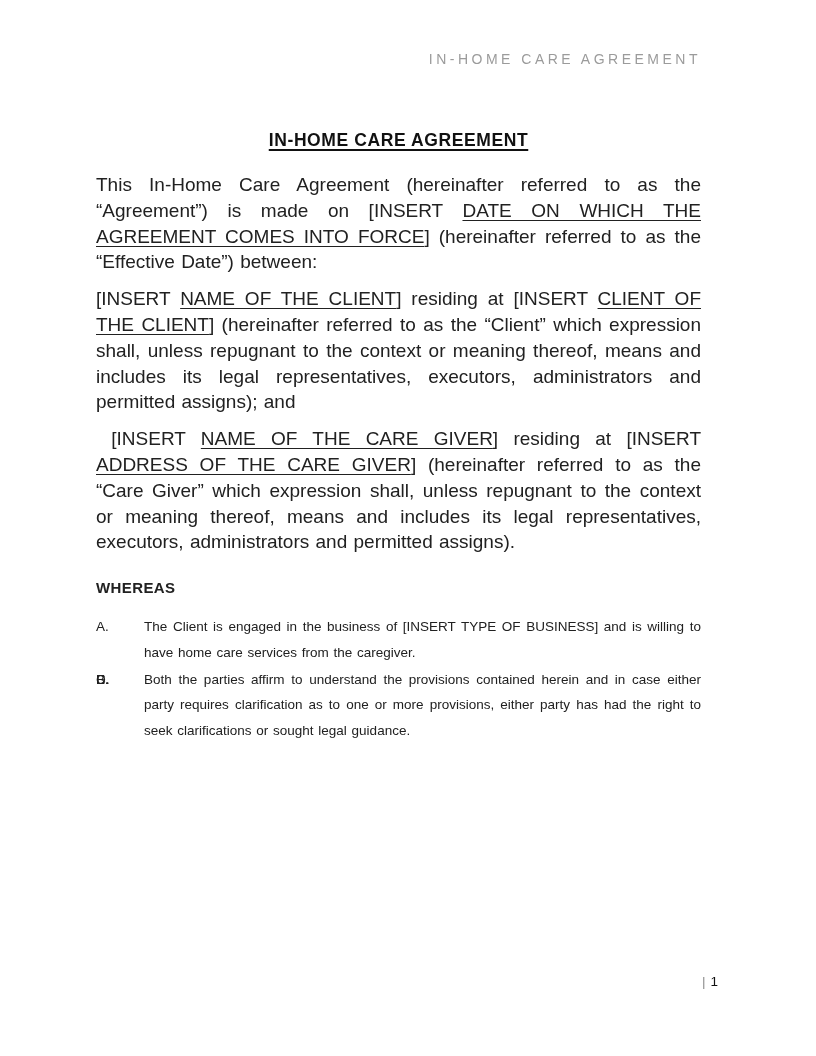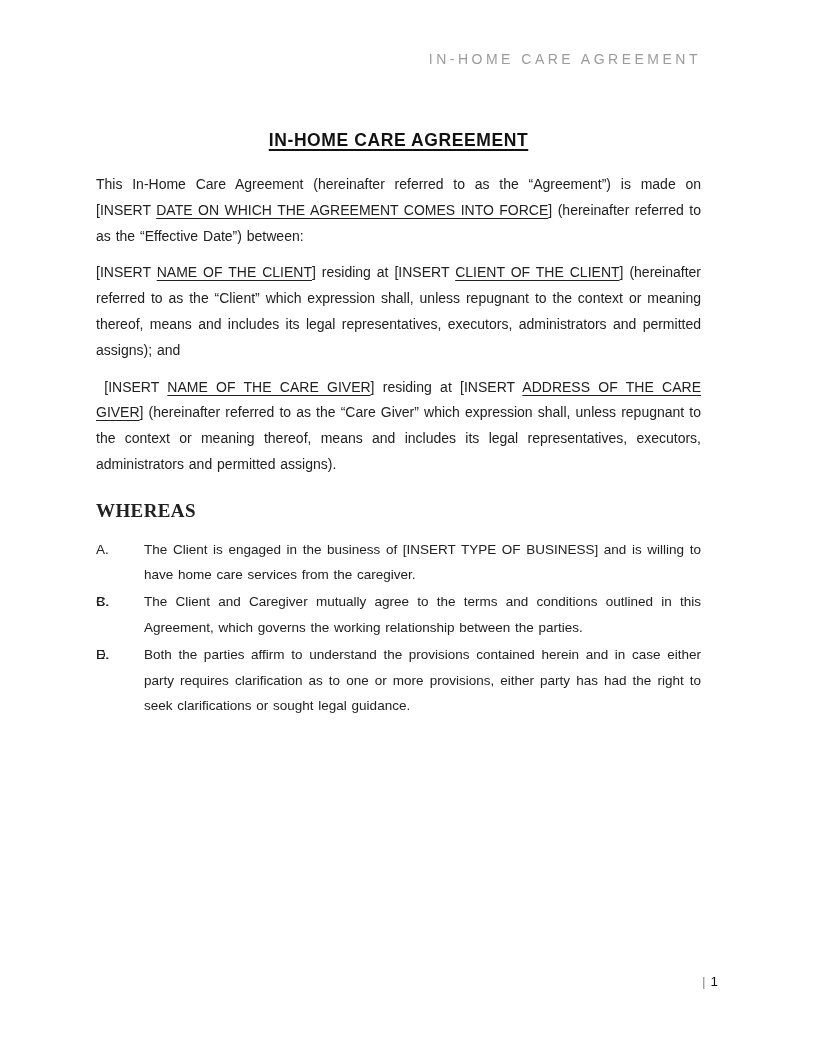--- a/index.html
+++ b/index.html
@@ -33,37 +33,36 @@
     line-height: 21px;
     color: #111111;
   }
   .doc-title .t-inner {
     text-decoration: underline;
     text-underline-offset: 3px;
     text-decoration-thickness: 1.5px;
   }
   .body-text { margin-top: 21px; }
   p.para {
-    font-size: 14px;
+    font-size: 19px;
     line-height: 25.8px;
     text-align: justify;
     margin: 0 0 11px 0;
     word-spacing: 1px;
   }
   .u {
     text-decoration: underline;
     text-underline-offset: 2.5px;
   }
   .whereas-heading {
-    font-size: 19px;
+    font-size: 15px;
     font-weight: bold;
     letter-spacing: 0.4px;
     line-height: 25.8px;
     margin: 20px 0 13px 0;
-    font-family: Liberation Serif, serif;
   }
   .whereas-list { list-style: none; }
   .whereas-item {
     position: relative;
     padding-left: 48px;
     font-size: 13.5px;
     line-height: 25.8px;
     text-align: justify;
     word-spacing: 1px;
     margin-bottom: 1px;
@@ -106,21 +105,20 @@
     <ul class="whereas-list">
       <li class="whereas-item">
         <span class="marker">A.</span>
         <span>The Client is engaged in the business of [INSERT TYPE OF BUSINESS] and is willing to have home care services from the caregiver.</span>
       </li>
       <li class="whereas-item">
         <span class="marker">B.</span>
       </li>
       <li class="whereas-item">
         <span class="marker">C.</span>
-        <span>The Client and Caregiver mutually agree to the terms and conditions outlined in this Agreement, which governs the working relationship between the parties.</span>
       </li>
       <li class="whereas-item">
         <span class="marker">D.</span>
       </li>
       <li class="whereas-item">
         <span class="marker">E.</span>
         <span>Both the parties affirm to understand the provisions contained herein and in case either party requires clarification as to one or more provisions, either party has had the right to seek clarifications or sought legal guidance.</span>
       </li>
     </ul>
 

